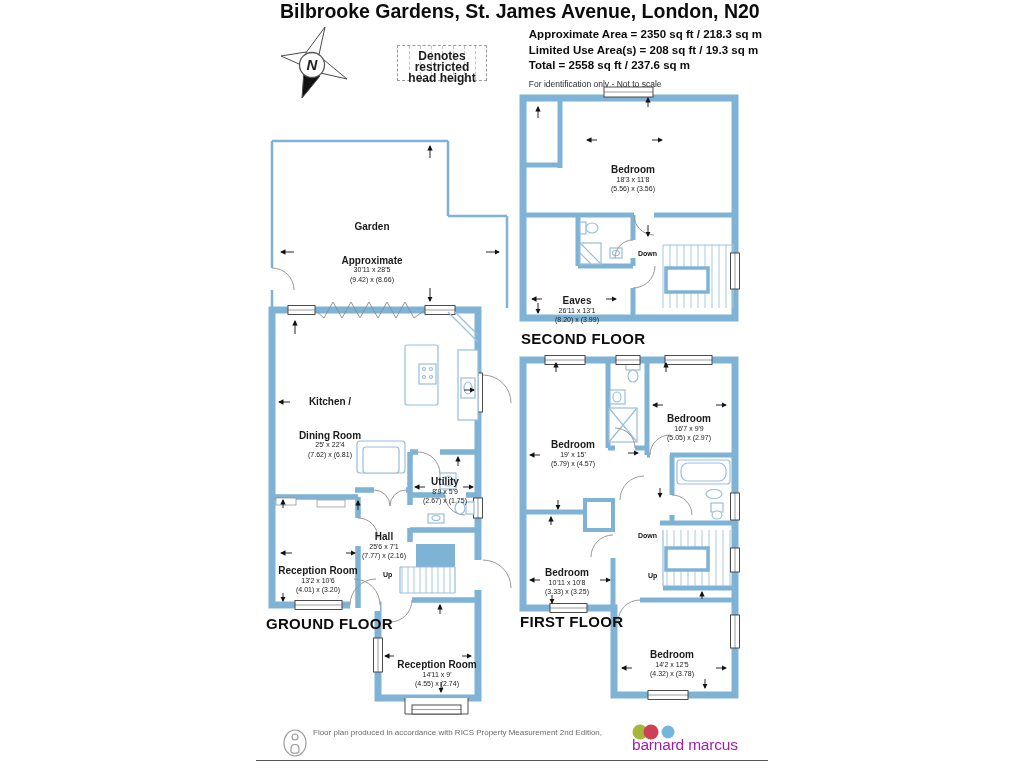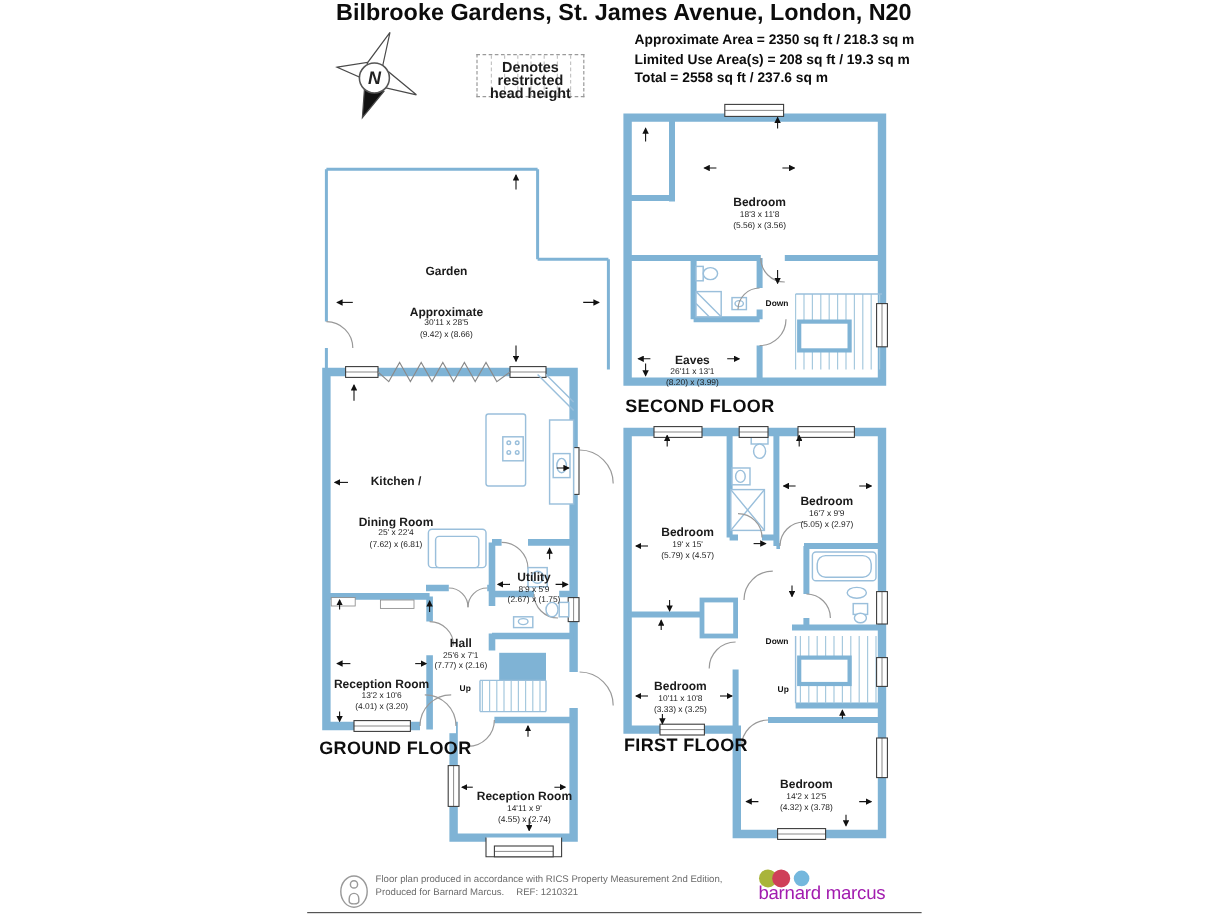--- a/index.html
+++ b/index.html
@@ -27,20 +27,21 @@
 </style>
 </head>
 <body>
 
 <div class="abs page-title">Bilbrooke Gardens, St. James Avenue, London, N20</div>
 
 <div class="abs area-info">
   <div>Approximate Area = 2350 sq ft / 218.3 sq m</div>
   <div>Limited Use Area(s) = 208 sq ft / 19.3 sq m</div>
   <div>Total = 2558 sq ft / 237.6 sq m</div>
+  <div class="disclaimer">For identification only - Not to scale</div>
 </div>
 
 <svg style="left:278px;top:24px" width="72" height="76" viewBox="0 0 72 76">
   <g stroke="#4a4a4a" stroke-width="1" fill="#fff">
     <polygon points="47,3 27,30 40,35"></polygon>
     <polygon points="3,32 28,28 30,44"></polygon>
     <polygon points="69,55 38,48 46,36"></polygon>
     <polygon points="24,74 26,46 42,52" fill="#111"></polygon>
   </g>
   <circle cx="34" cy="41" r="12.5" fill="#fff" stroke="#555" stroke-width="1.3"></circle>
@@ -394,23 +395,20 @@
 <div class="floor-label" style="left:520px;top:613px">FIRST FLOOR</div>
 
 <svg style="left:282px;top:728px" width="26" height="30" viewBox="0 0 26 30">
   <ellipse cx="13" cy="15" rx="11" ry="13" fill="none" stroke="#9a9a9a" stroke-width="1.2"></ellipse>
   <circle cx="13" cy="9" r="3" fill="none" stroke="#9a9a9a" stroke-width="1.2"></circle>
   <path d="M9,21 C9,15 17,15 17,21 L17,23 C17,26 9,26 9,23 Z" fill="none" stroke="#9a9a9a" stroke-width="1.2"></path>
 </svg>
 
 <div class="abs footer-text">
   <div>Floor plan produced in accordance with RICS Property Measurement 2nd Edition,</div>
-  <div>
-    <span>Produced for Barnard Marcus.</span><span class="ref">REF:  1210321</span>
-  </div>
 </div>
 
 <svg style="left:632px;top:723px" width="50" height="18" viewBox="0 0 50 18">
   <circle cx="8" cy="9" r="7.5" fill="#a9b43a"></circle>
   <circle cx="19" cy="9" r="7.5" fill="#cf3f58"></circle>
   <circle cx="36" cy="9" r="6.5" fill="#74b7dd"></circle>
 </svg>
 <div class="abs logo-text">barnard marcus</div>
 
 <div class="abs bottom-rule"></div>

